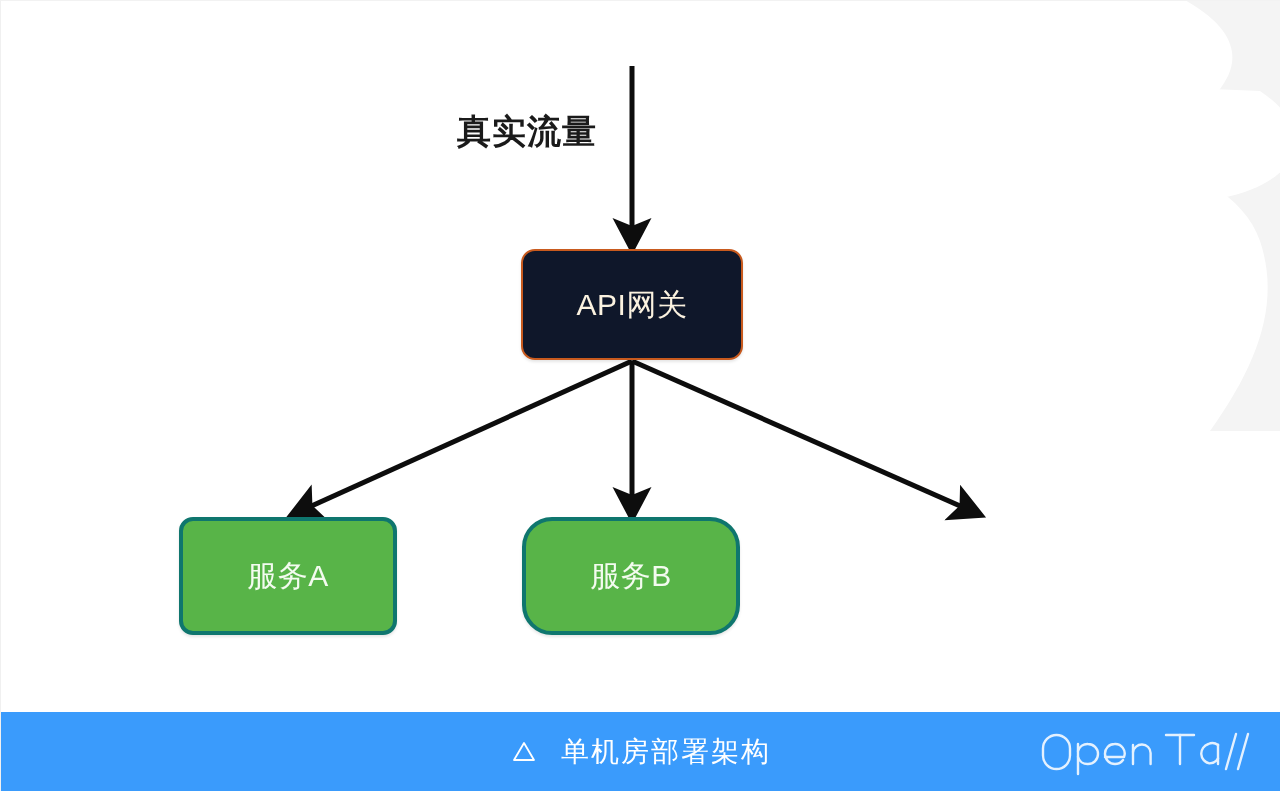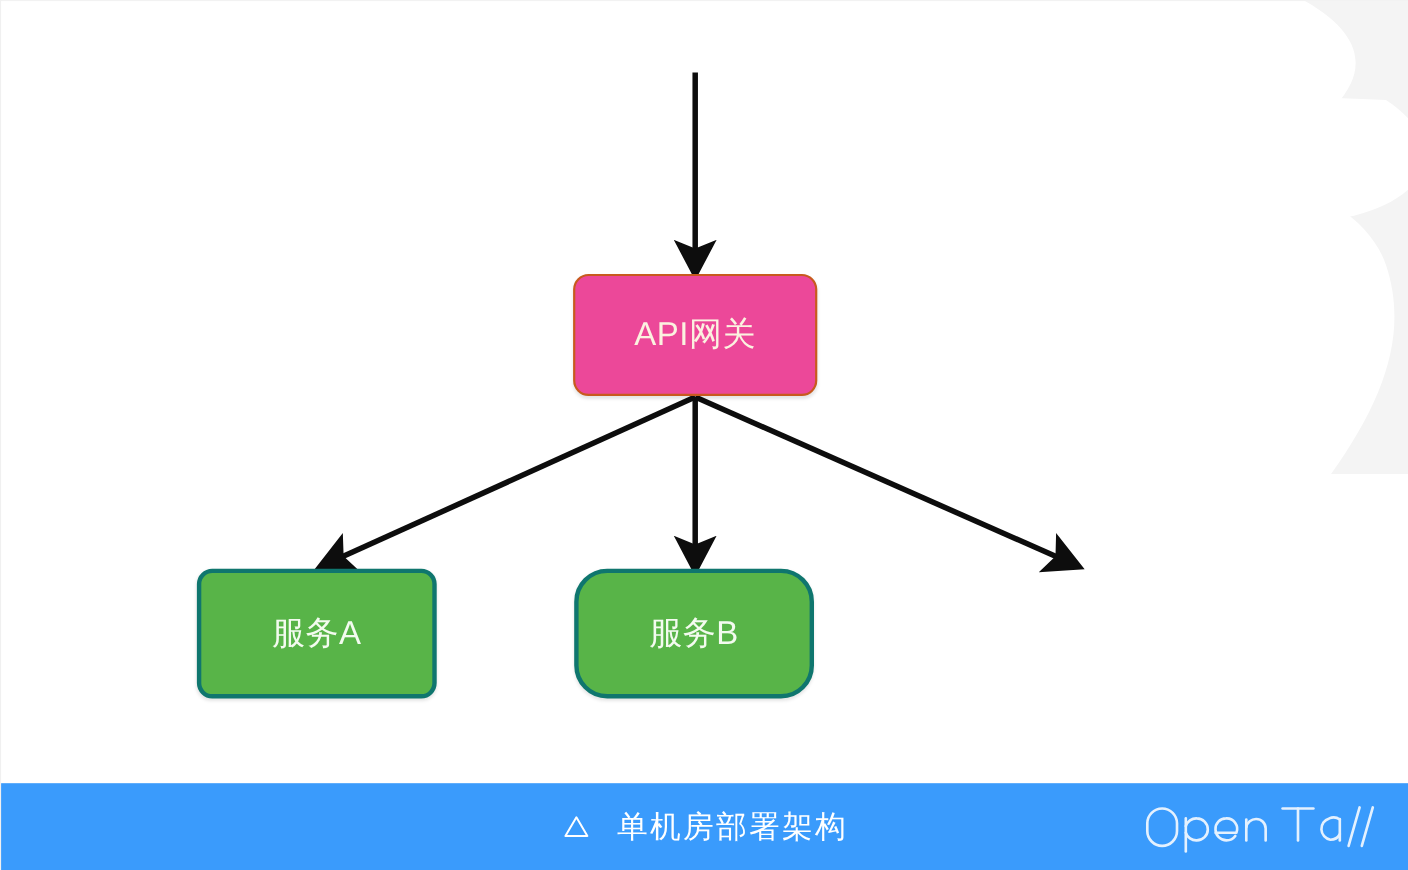--- a/index.html
+++ b/index.html
@@ -49,21 +49,21 @@
     justify-content: center;
     text-align: center;
     line-height: 1;
     letter-spacing: 0.5px;
   }
   .node-gateway {
     left: 520px;
     top: 248px;
     width: 222px;
     height: 111px;
-    background: #ec4899;
+    background: #0f172a;
     border: 2px solid #c85a1e;
     color: #fbf2e0;
     font-size: 30px;
     box-shadow: 0 2px 3px rgba(0,0,0,0.10);
   }
   .node-service {
     top: 516px;
     width: 218px;
     height: 118px;
     background: #58b448;
@@ -148,20 +148,21 @@
 
     <line x1="631" y1="65" x2="631" y2="243" stroke="#0d0d0d" stroke-width="5" marker-end="url(#ah)"></line>
 
     <line x1="631" y1="360" x2="295" y2="512" stroke="#0d0d0d" stroke-width="5" marker-end="url(#ah)"></line>
 
     <line x1="631" y1="360" x2="631" y2="512" stroke="#0d0d0d" stroke-width="5" marker-end="url(#ah)"></line>
 
     <line x1="631" y1="360" x2="975" y2="512" stroke="#0d0d0d" stroke-width="5" marker-end="url(#ah)"></line>
   </svg>
 
+  <div class="traffic-label">真实流量</div>
 
   <div class="node node-gateway">
     <span>API网关</span>
   </div>
 
   <div class="node node-service svc-a">
     <span>服务A</span>
   </div>
   <div class="node node-service svc-b">
     <span>服务B</span>

